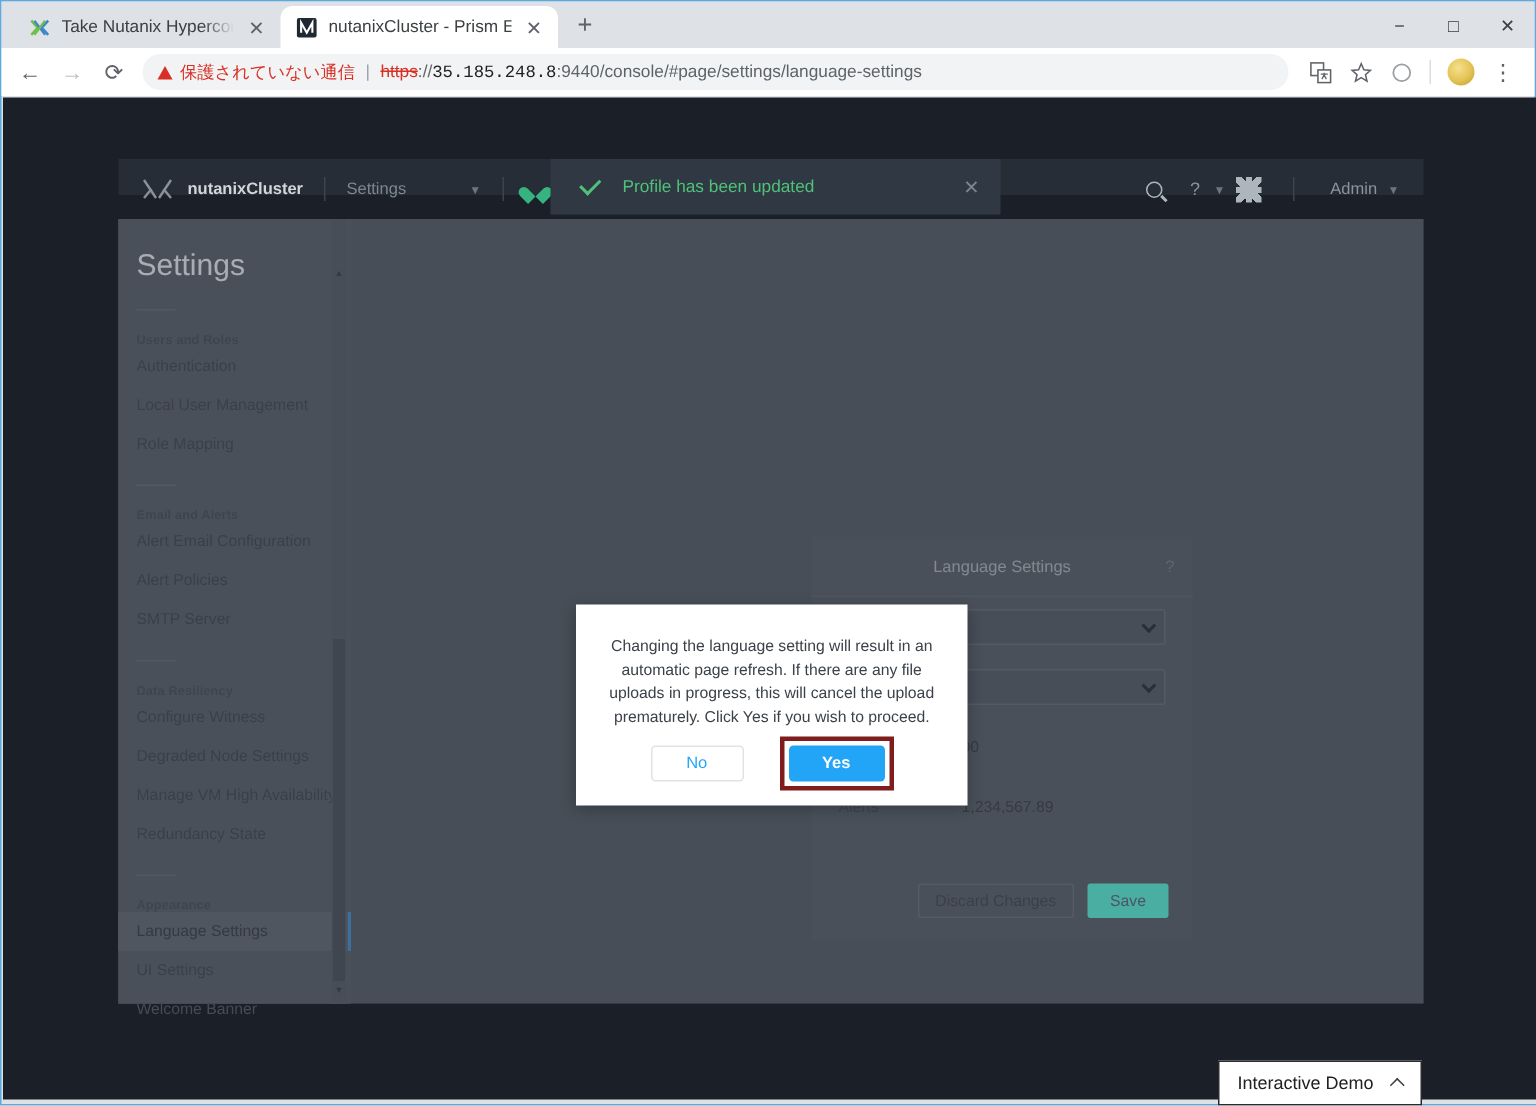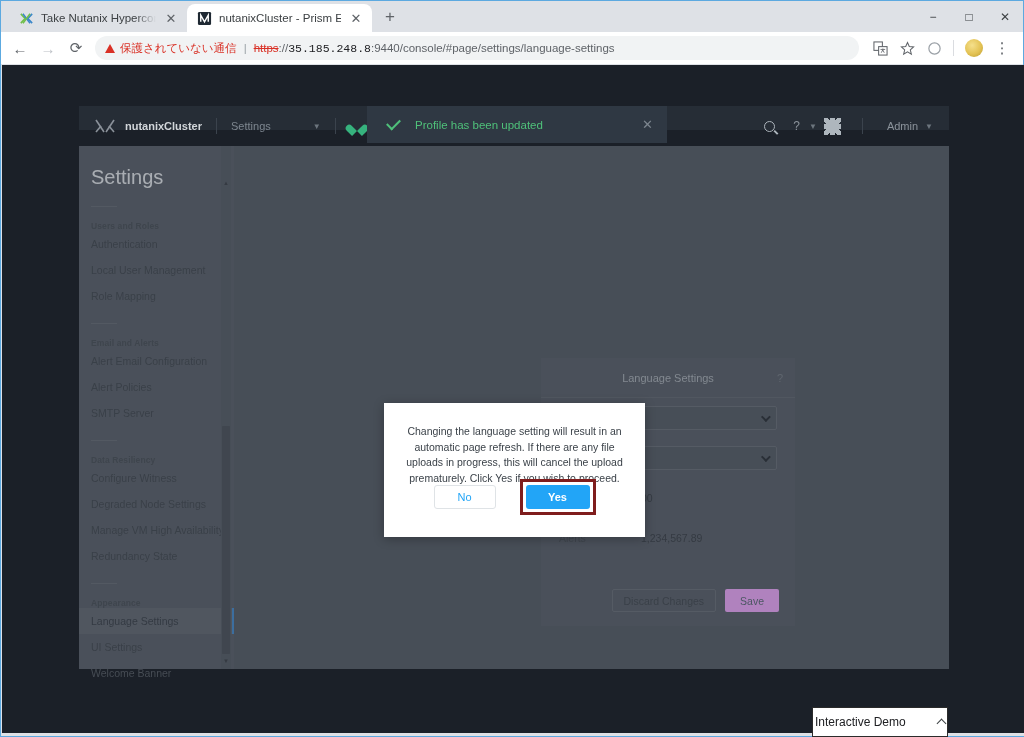--- a/index.html
+++ b/index.html
@@ -243,41 +243,41 @@
   .form-value { color: #3f444c; font-size: 10.5px; }
   .card-foot {
     position: absolute; left: 0; right: 0; bottom: 14px;
     display: flex; justify-content: flex-end; gap: 9px; padding-right: 16px;
   }
   .btn-discard {
     height: 23px; padding: 0 11px; border: 1px solid #6d737c; border-radius: 2px;
     color: #464c54; font-size: 10.5px; display: flex; align-items: center;
   }
   .btn-save {
-    height: 23px; padding: 0 15px; background: #f0abfc; border-radius: 2px;
+    height: 23px; padding: 0 15px; background: #5eead4; border-radius: 2px;
     color: #5f6c79; font-size: 10.5px; display: flex; align-items: center;
   }
 
   
   .scrim {
     position: absolute; left: 77px; top: 81px; width: 870px; height: 523px;
     background: rgba(30,36,45,0.30); z-index: 20;
   }
   .modal {
     position: absolute; left: 382px; top: 338px; width: 261px; height: 134px;
     background: #ffffff; z-index: 40;
     box-shadow: 0 2px 10px rgba(0,0,0,0.28);
     display: flex; flex-direction: column; align-items: center;
   }
   .modal-text {
     margin-top: 21px; width: 225px; text-align: center;
     font-size: 10.5px; line-height: 15.5px; color: #3b4249;
   }
   .modal-actions {
-    position: absolute; bottom: 22px; left: 0; right: 0;
+    position: absolute; bottom: 10px; left: 0; right: 0;
     display: flex; justify-content: center; align-items: center; gap: 16px;
   }
   .btn-no {
     width: 62px; height: 24px; background: #fff; border: 1px solid #dfe3e6;
     border-radius: 3px; color: #22a5f7; font-size: 11px;
     display: flex; align-items: center; justify-content: center;
   }
   .yes-wrap {
     border: 3px solid #7f1d1d; background: #ffffff;
     padding: 3px; margin-left: 8px;
@@ -286,21 +286,21 @@
     width: 64px; height: 24px; background: #22a5f7; border-radius: 3px;
     color: #ffffff; font-size: 11px; font-weight: bold;
     display: flex; align-items: center; justify-content: center;
   }
 
   
   .demo-bar {
     position: absolute; left: 811px; top: 706px; width: 136px; height: 30px;
     background: #ffffff; border: 1px solid #2b2b2b;
     display: flex; align-items: center; justify-content: space-between;
-    padding: 0 2px; z-index: 60;
+    padding: 0 12px; z-index: 60;
   }
   .demo-label { font-size: 12px; color: #202124; }
   .chev-up {
     width: 7px; height: 7px; border-left: 1.5px solid #3c4043;
     border-top: 1.5px solid #3c4043; transform: rotate(45deg); margin-top: 3px;
   }
   .bottom-strip {
     position: absolute; left: 1px; bottom: 0; width: 1022px; height: 3px;
     background: #dee1e6;
   }

